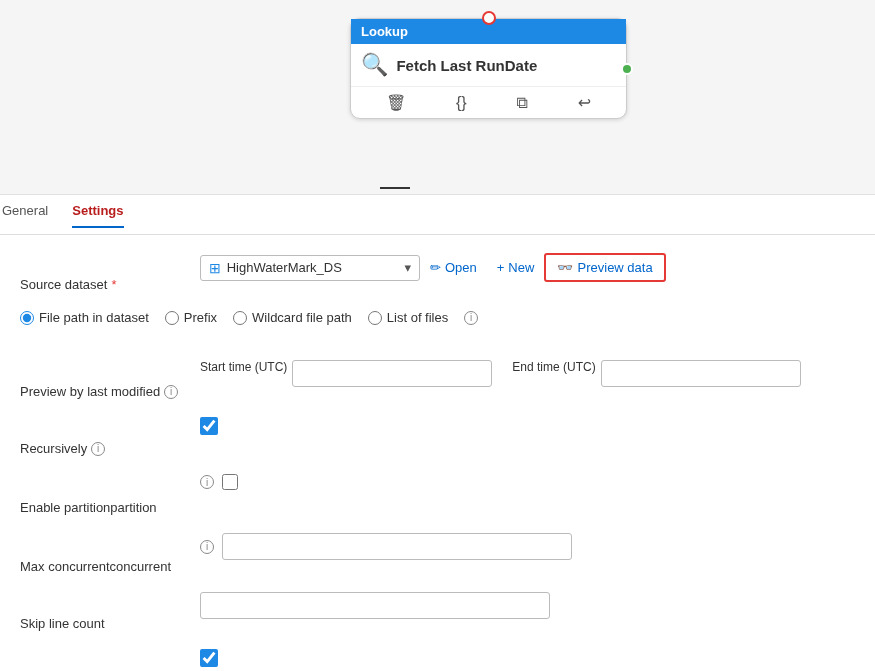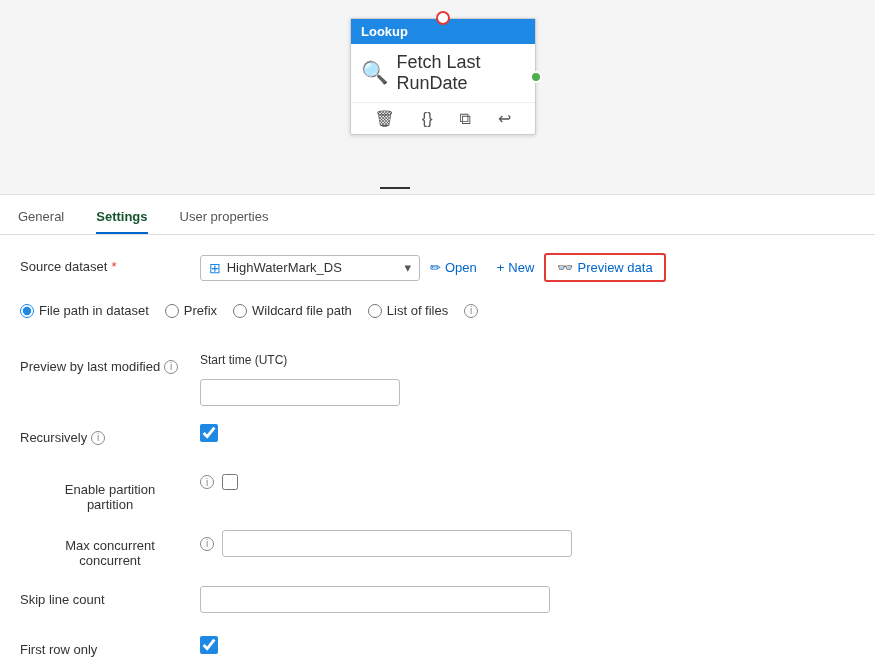--- a/index.html
+++ b/index.html
@@ -19,23 +19,23 @@
       height: 195px;
       position: relative;
       border-bottom: 1px solid #e0e0e0;
     }
 
     
     .lookup-node {
       position: absolute;
       top: 18px;
       left: 350px;
-      width: 186px;
+      width: 277px;
       border: 1px solid #ccc;
-      border-radius: 2px;
+      border-radius: 10px;
       background: #fff;
       box-shadow: 0 1px 4px rgba(0,0,0,0.15);
     }
     .lookup-header {
       background: #1e88e5;
       color: #fff;
       padding: 5px 10px;
       font-size: 13px;
       font-weight: 600;
     }
@@ -43,22 +43,22 @@
       padding: 8px 10px;
       display: flex;
       align-items: center;
       gap: 8px;
     }
     .lookup-icon {
       font-size: 22px;
       color: #1e88e5;
     }
     .lookup-title {
-      font-size: 18px;
-      font-weight: 400;
+      font-size: 15px;
+      font-weight: 700;
     }
     .lookup-actions {
       display: flex;
       align-items: center;
       justify-content: space-around;
       padding: 6px 10px;
       border-top: 1px solid #eee;
       font-size: 16px;
       color: #555;
     }
@@ -99,35 +99,35 @@
       bottom: 5px;
       left: 380px;
       width: 30px;
       height: 2px;
       background: #333;
     }
 
     
     .tabs-bar {
       display: flex;
-      align-items: flex-end;
+      align-items: flex-start;
       border-bottom: 1px solid #ddd;
-      padding: 0 18px;
+      padding: 0 2px;
       height: 40px;
-      gap: 32px;
+      gap: 24px;
     }
     .tab {
       padding: 8px 0;
       font-size: 13px;
       cursor: pointer;
       color: #555;
       border-bottom: 2px solid transparent;
     }
     .tab.active {
-      color: #14532d;
+      color: #b91c1c;
       font-weight: 600;
       border-bottom: 2px solid #0066cc;
     }
 
     
     .settings-panel {
       padding: 18px 20px;
     }
 
     .form-row {
@@ -138,20 +138,21 @@
     }
 
     .form-label {
       width: 180px;
       min-width: 180px;
       font-size: 13px;
       padding-top: 6px;
       display: flex;
       align-items: center;
       gap: 4px;
+      margin-top: 18px;
     }
 
     .required-star {
       color: #e53935;
     }
 
     .info-icon {
       width: 14px;
       height: 14px;
       border: 1px solid #888;
@@ -243,22 +244,22 @@
       height: 14px;
     }
 
     
     .time-inputs {
       display: flex;
       gap: 20px;
     }
     .time-input-group {
       display: flex;
-      flex-direction: column;
-      gap: 12px;
+      flex-direction: row;
+      gap: 5px;
     }
     .time-label {
       font-size: 12px;
       font-weight: 500;
       color: #333;
     }
     .time-input {
       border: 1px solid #bbb;
       border-radius: 3px;
       padding: 5px 8px;
@@ -292,22 +293,22 @@
     }
 
     
     .partition-row {
       display: flex;
       align-items: center;
       gap: 8px;
     }
 
     .form-label.two-line {
-      flex-direction: column;
-      align-items: center;
+      flex-direction: row;
+      align-items: flex-end;
       gap: 0;
       padding-top: 8px;
     }
   </style>
 </head>
 <body>
 
 <div class="canvas-area">
 
   <div class="lookup-node">
@@ -324,21 +325,20 @@
       <span title="Redirect">↩</span>
     </div>
     <div class="node-connector-right"></div>
   </div>
   <div class="divider-line"></div>
 </div>
 
 <div class="tabs-bar">
   <div class="tab">General</div>
   <div class="tab active">Settings</div>
-  <div class="tab">User properties</div>
 </div>
 
 <div class="settings-panel">
 
   <div class="form-row">
     <div class="form-label">
       <span>Source dataset</span>
       <span class="required-star">*</span>
     </div>
     <div class="form-control">
@@ -392,20 +392,24 @@
     <div class="form-label">
       <span>Preview by last modified</span>
       <span class="info-icon">i</span>
     </div>
     <div class="form-control">
       <div class="time-inputs">
         <div class="time-input-group">
           <span class="time-label">Start time (UTC)</span>
           <input type="text" class="time-input" value="" style="">
         </div>
+        <div class="time-input-group">
+          <span class="time-label">End time (UTC)</span>
+          <input type="text" class="time-input" value="" style="">
+        </div>
       </div>
     </div>
   </div>
 
   <div class="form-row">
     <div class="form-label">
       <span>Recursively</span>
       <span class="info-icon">i</span>
     </div>
     <div class="form-control checkbox-row">

